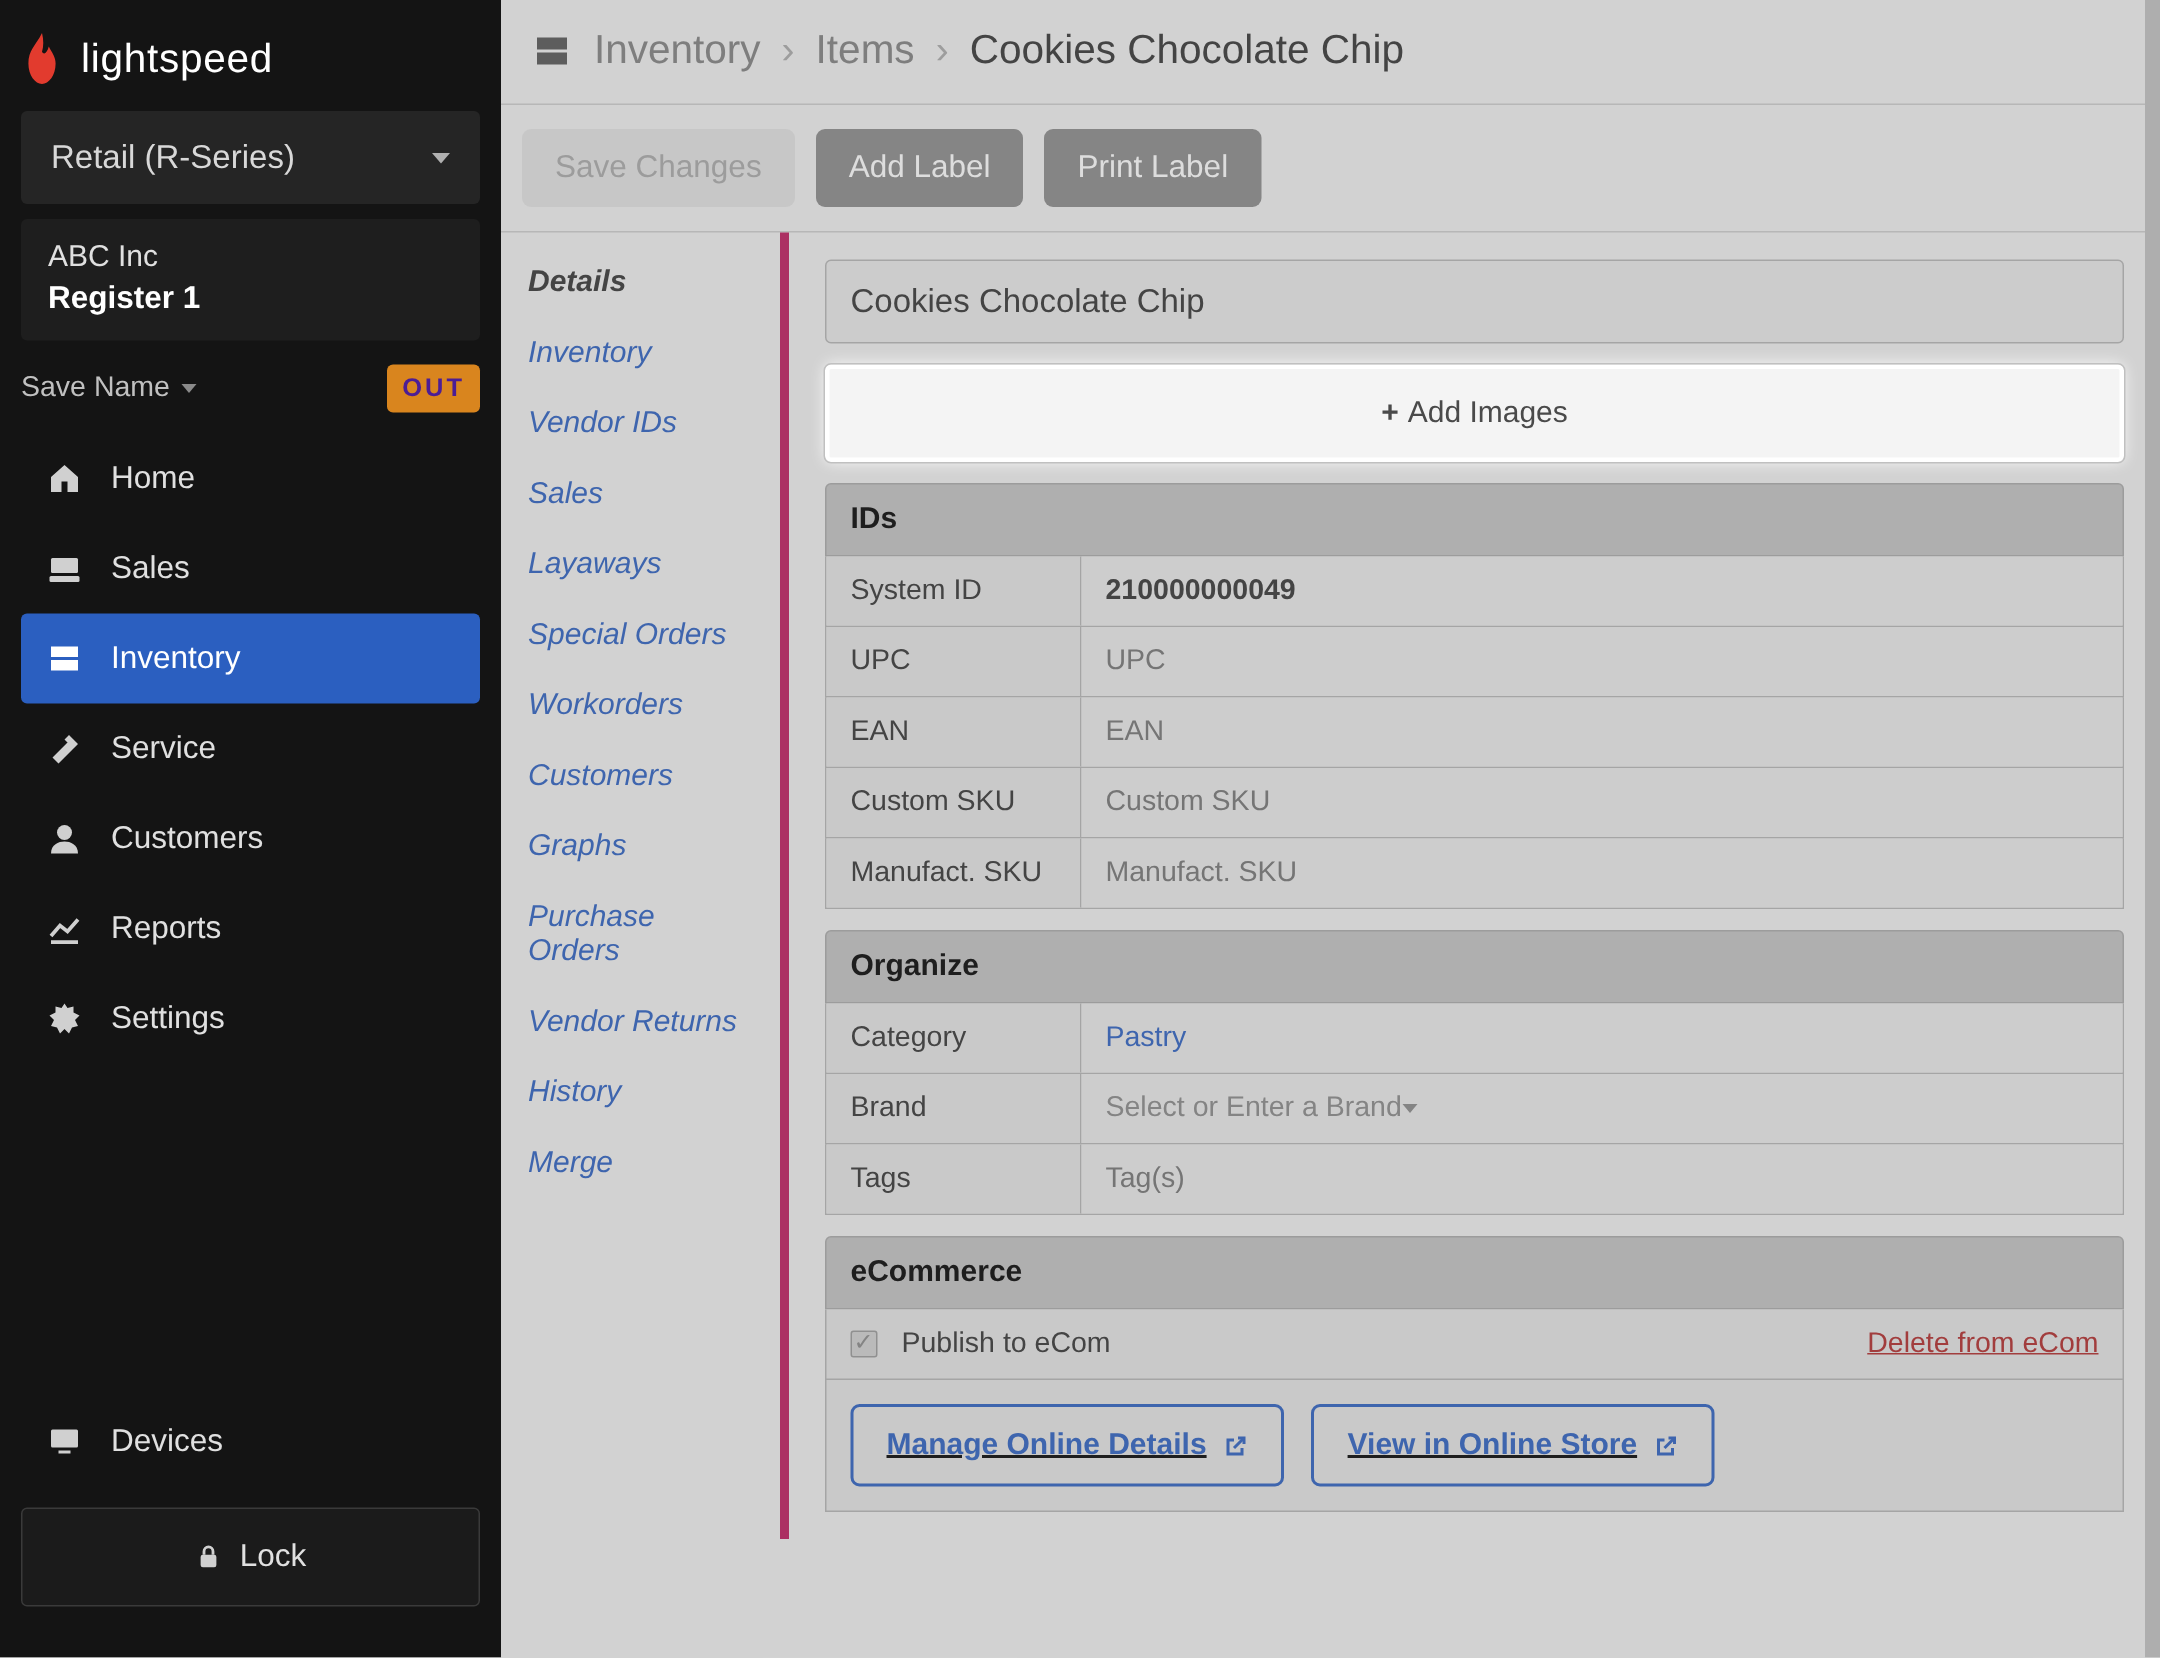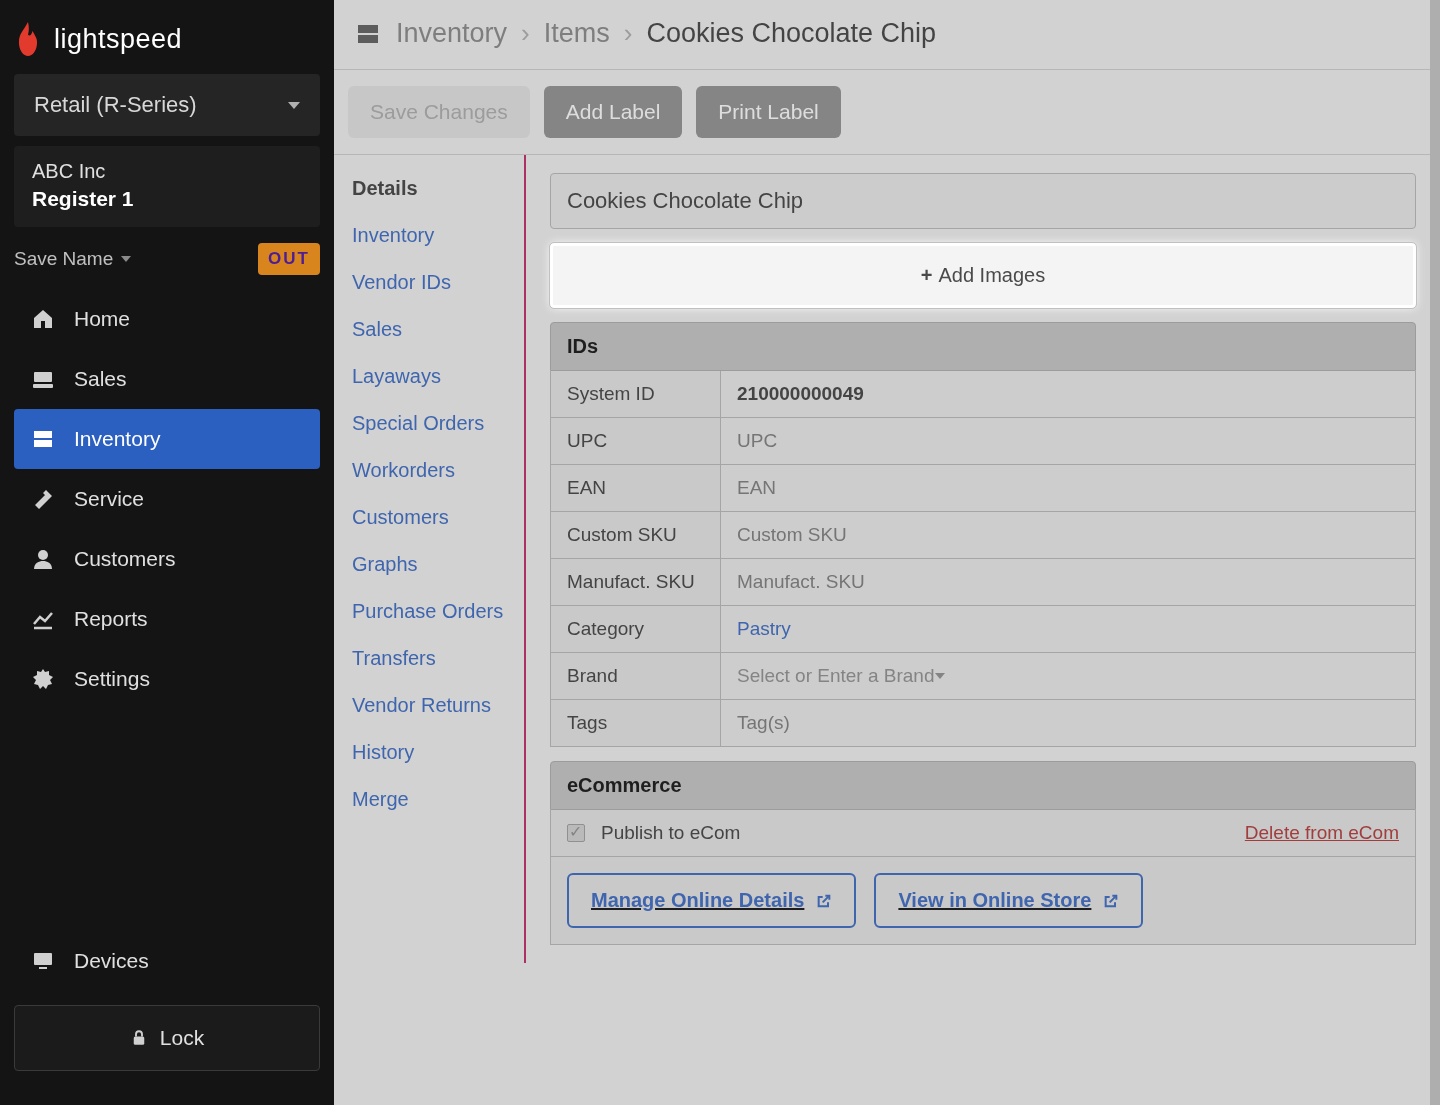--- a/index.html
+++ b/index.html
@@ -38,21 +38,21 @@
 .bc-link { color: #808080; font-size: 27px; font-weight: 500; }
 .bc-sep { color: #aaa; font-size: 26px; }
 .bc-current { color: #333; font-size: 27px; font-weight: 500; }
 
 .toolbar { display: flex; gap: 14px; padding: 16px 14px 16px 14px; border-bottom: 1px solid #ccc; }
 .btn { border: none; border-radius: 6px; padding: 14px 22px; font-size: 21px; font-weight: 500; cursor: pointer; }
 .btn.disabled { background: #e2e2e2; color: #a8a8a8; cursor: default; }
 .btn.gray { background: #8a8a8a; color: #fff; }
 
 .content-wrap { display: flex; }
-.subnav { width: 192px; border-right: 2px solid #be185d; padding: 10px 0; }
+.subnav { width: 192px; border-right: 6px solid #be185d; padding: 10px 0; font-style: italic; }
 .subnav-item { padding: 12px 18px; font-size: 20px; color: #2b5fc0; cursor: pointer; }
 .subnav-item.current { color: #333; font-weight: 600; cursor: default; }
 
 .detail { flex: 1; padding: 18px 24px; }
 .title-input { width: 100%; padding: 14px 16px; font-size: 22px; border: 1px solid #b5b5b5; border-radius: 4px; background: #e8e8e8; color: #333; }
 
 .add-images { margin-top: 14px; border: 3px solid #fff; outline: 1px solid #c0c0c0; border-radius: 4px; box-shadow: 0 0 10px rgba(255,255,255,0.9); background: #f4f4f4; padding: 18px 4px; text-align: center; color: #4a4a4a; font-size: 20px; font-weight: 500; cursor: pointer; position: relative; z-index: 5; }
 .add-images .plus { font-weight: 700; margin-right: 6px; }
 
 .section-head { margin-top: 14px; background: #c2c2c2; padding: 12px 16px; font-weight: 600; font-size: 20px; border: 1px solid #a8a8a8; border-radius: 4px 4px 0 0; }
@@ -228,21 +228,20 @@
       <div class="subnav-item current">Details</div>
       <div class="subnav-item">Inventory</div>
       <div class="subnav-item">Vendor IDs</div>
       <div class="subnav-item">Sales</div>
       <div class="subnav-item">Layaways</div>
       <div class="subnav-item">Special Orders</div>
       <div class="subnav-item">Workorders</div>
       <div class="subnav-item">Customers</div>
       <div class="subnav-item">Graphs</div>
       <div class="subnav-item">Purchase Orders</div>
-      <div class="subnav-item">Transfers</div>
       <div class="subnav-item">Vendor Returns</div>
       <div class="subnav-item">History</div>
       <div class="subnav-item">Merge</div>
     </div>
 
     <div class="detail">
       <input class="title-input" value="Cookies Chocolate Chip" style="">
 
       <div class="add-images">
         <span class="plus">+</span><span>Add Images</span>
@@ -263,20 +262,21 @@
       </div>
       <div class="field-row">
         <div class="field-label">Custom SKU</div>
         <div class="field-input"><input placeholder="Custom SKU" style=""></div>
       </div>
       <div class="field-row">
         <div class="field-label">Manufact. SKU</div>
         <div class="field-input"><input placeholder="Manufact. SKU" style=""></div>
       </div>
 
+      <div class="section-head">Organize</div>
       <div class="field-row">
         <div class="field-label">Category</div>
         <div class="field-value link">Pastry</div>
       </div>
       <div class="field-row">
         <div class="field-label">Brand</div>
         <div class="brand-select">
           <span>Select or Enter a Brand</span>
           <span class="caret-sm2"></span>
         </div>

